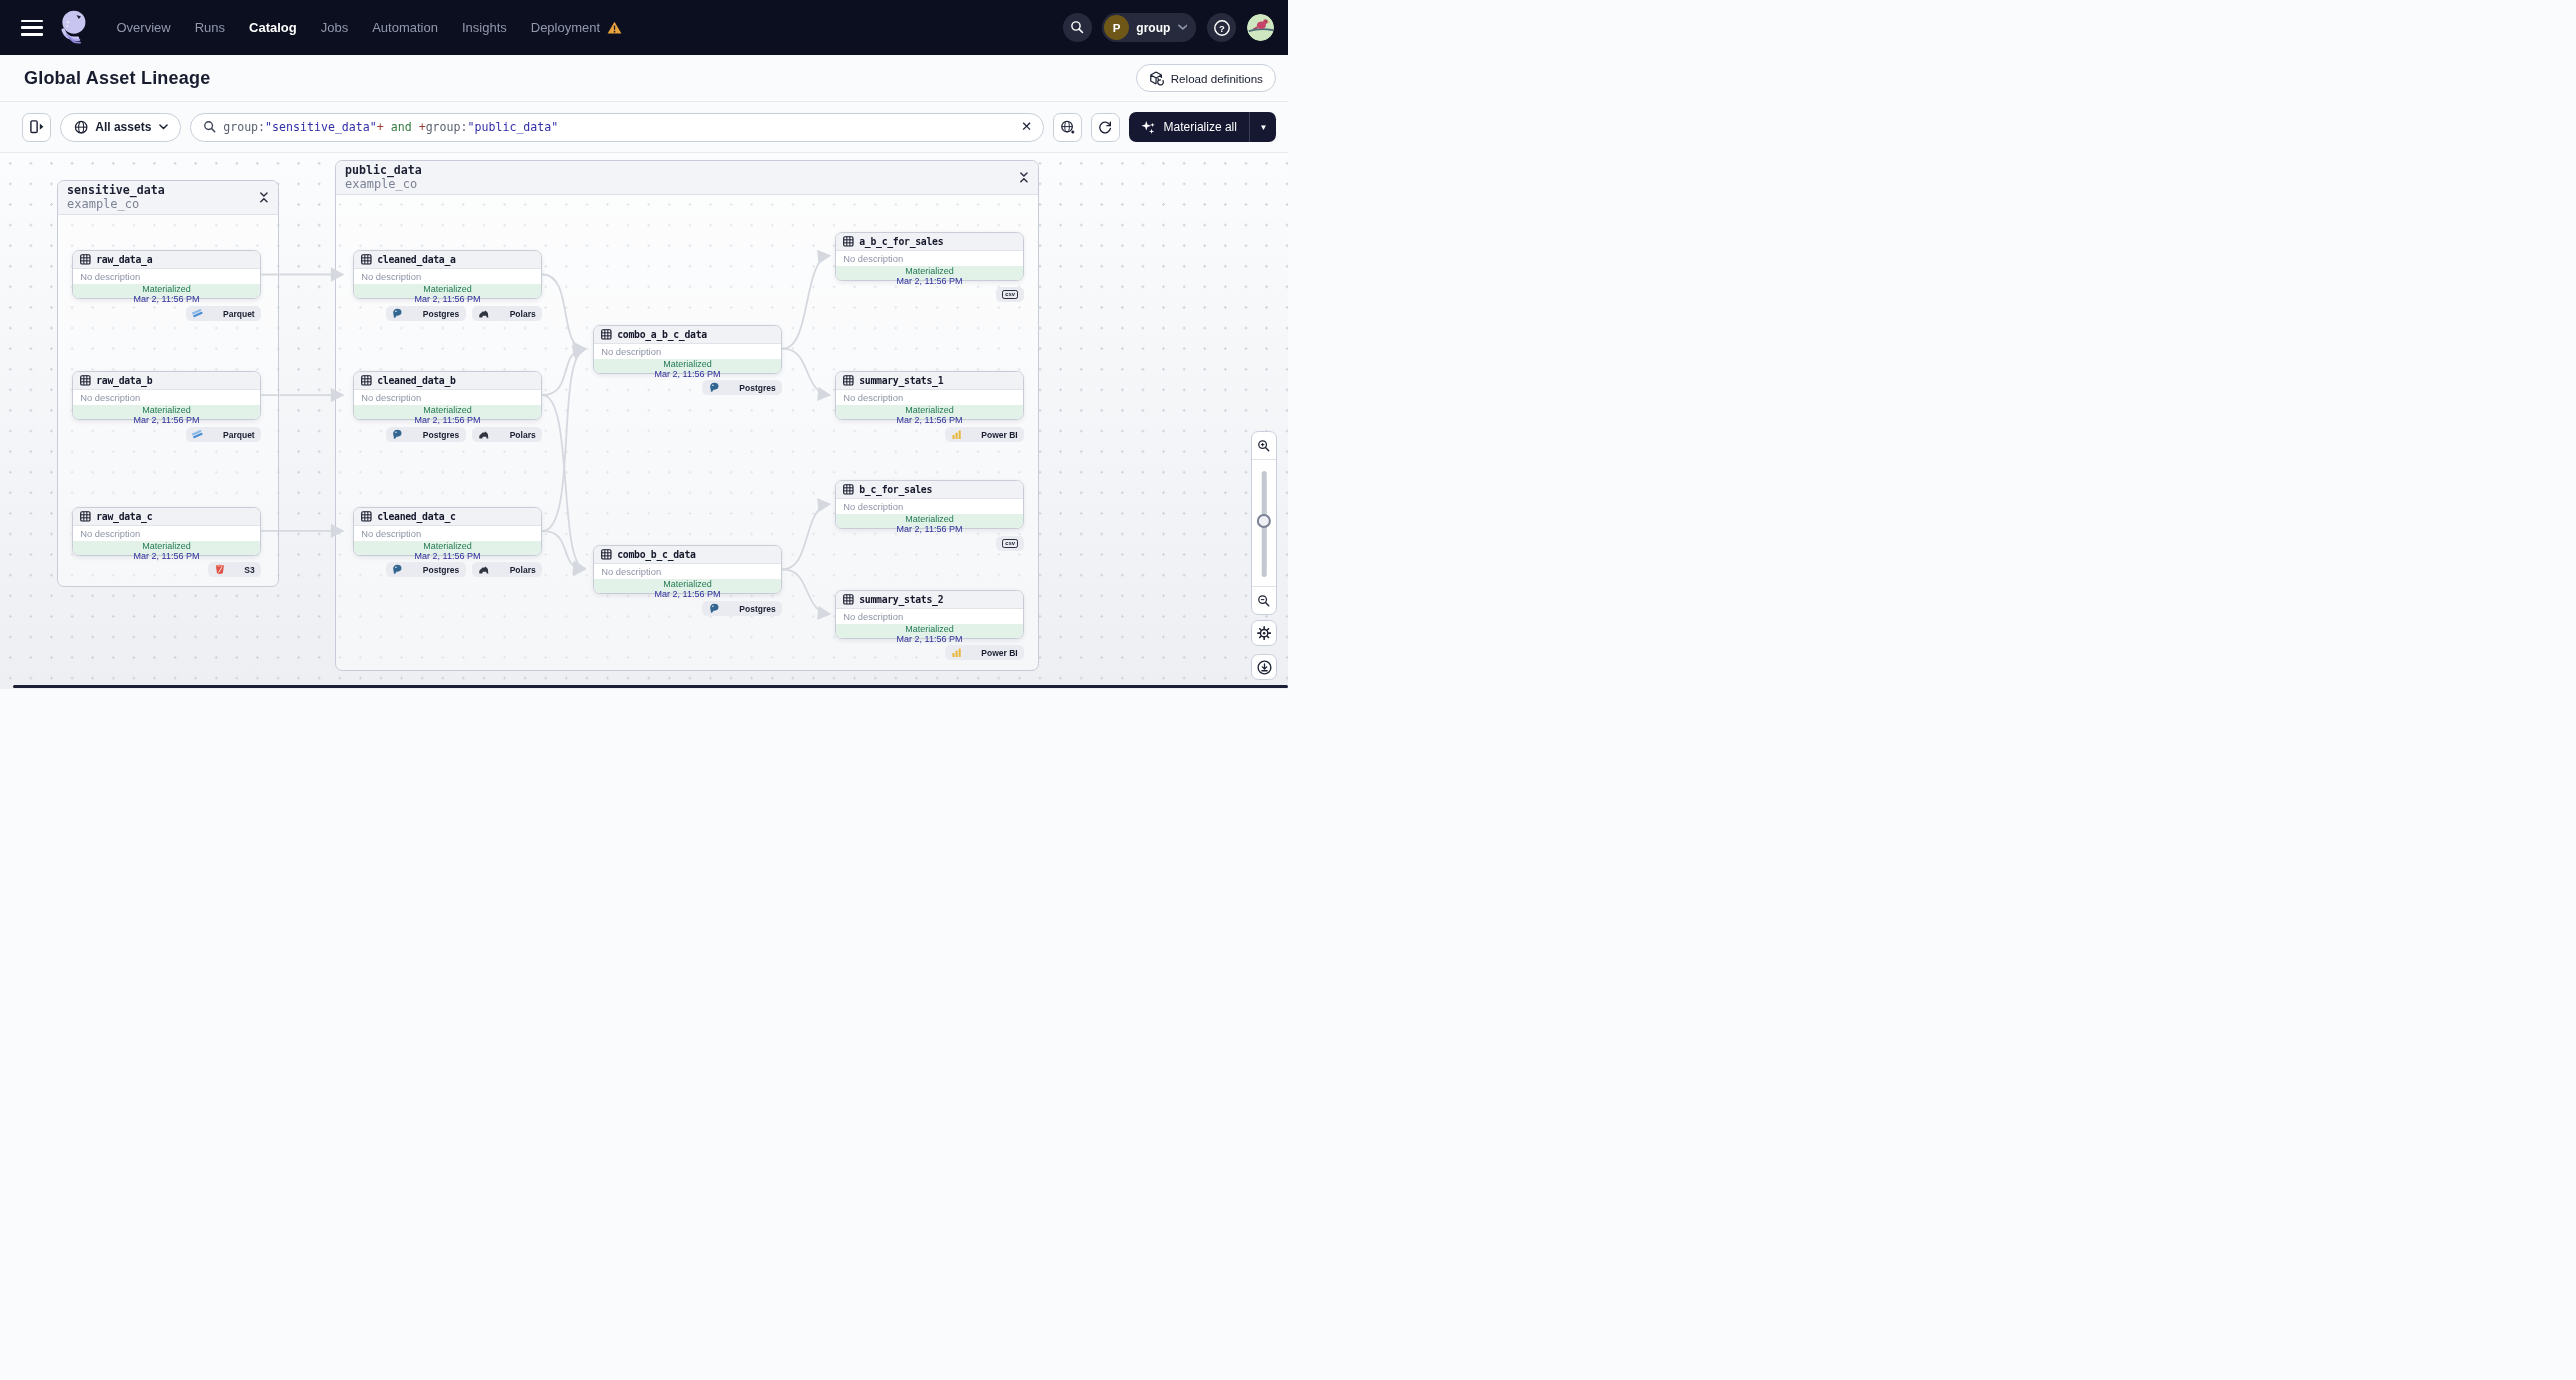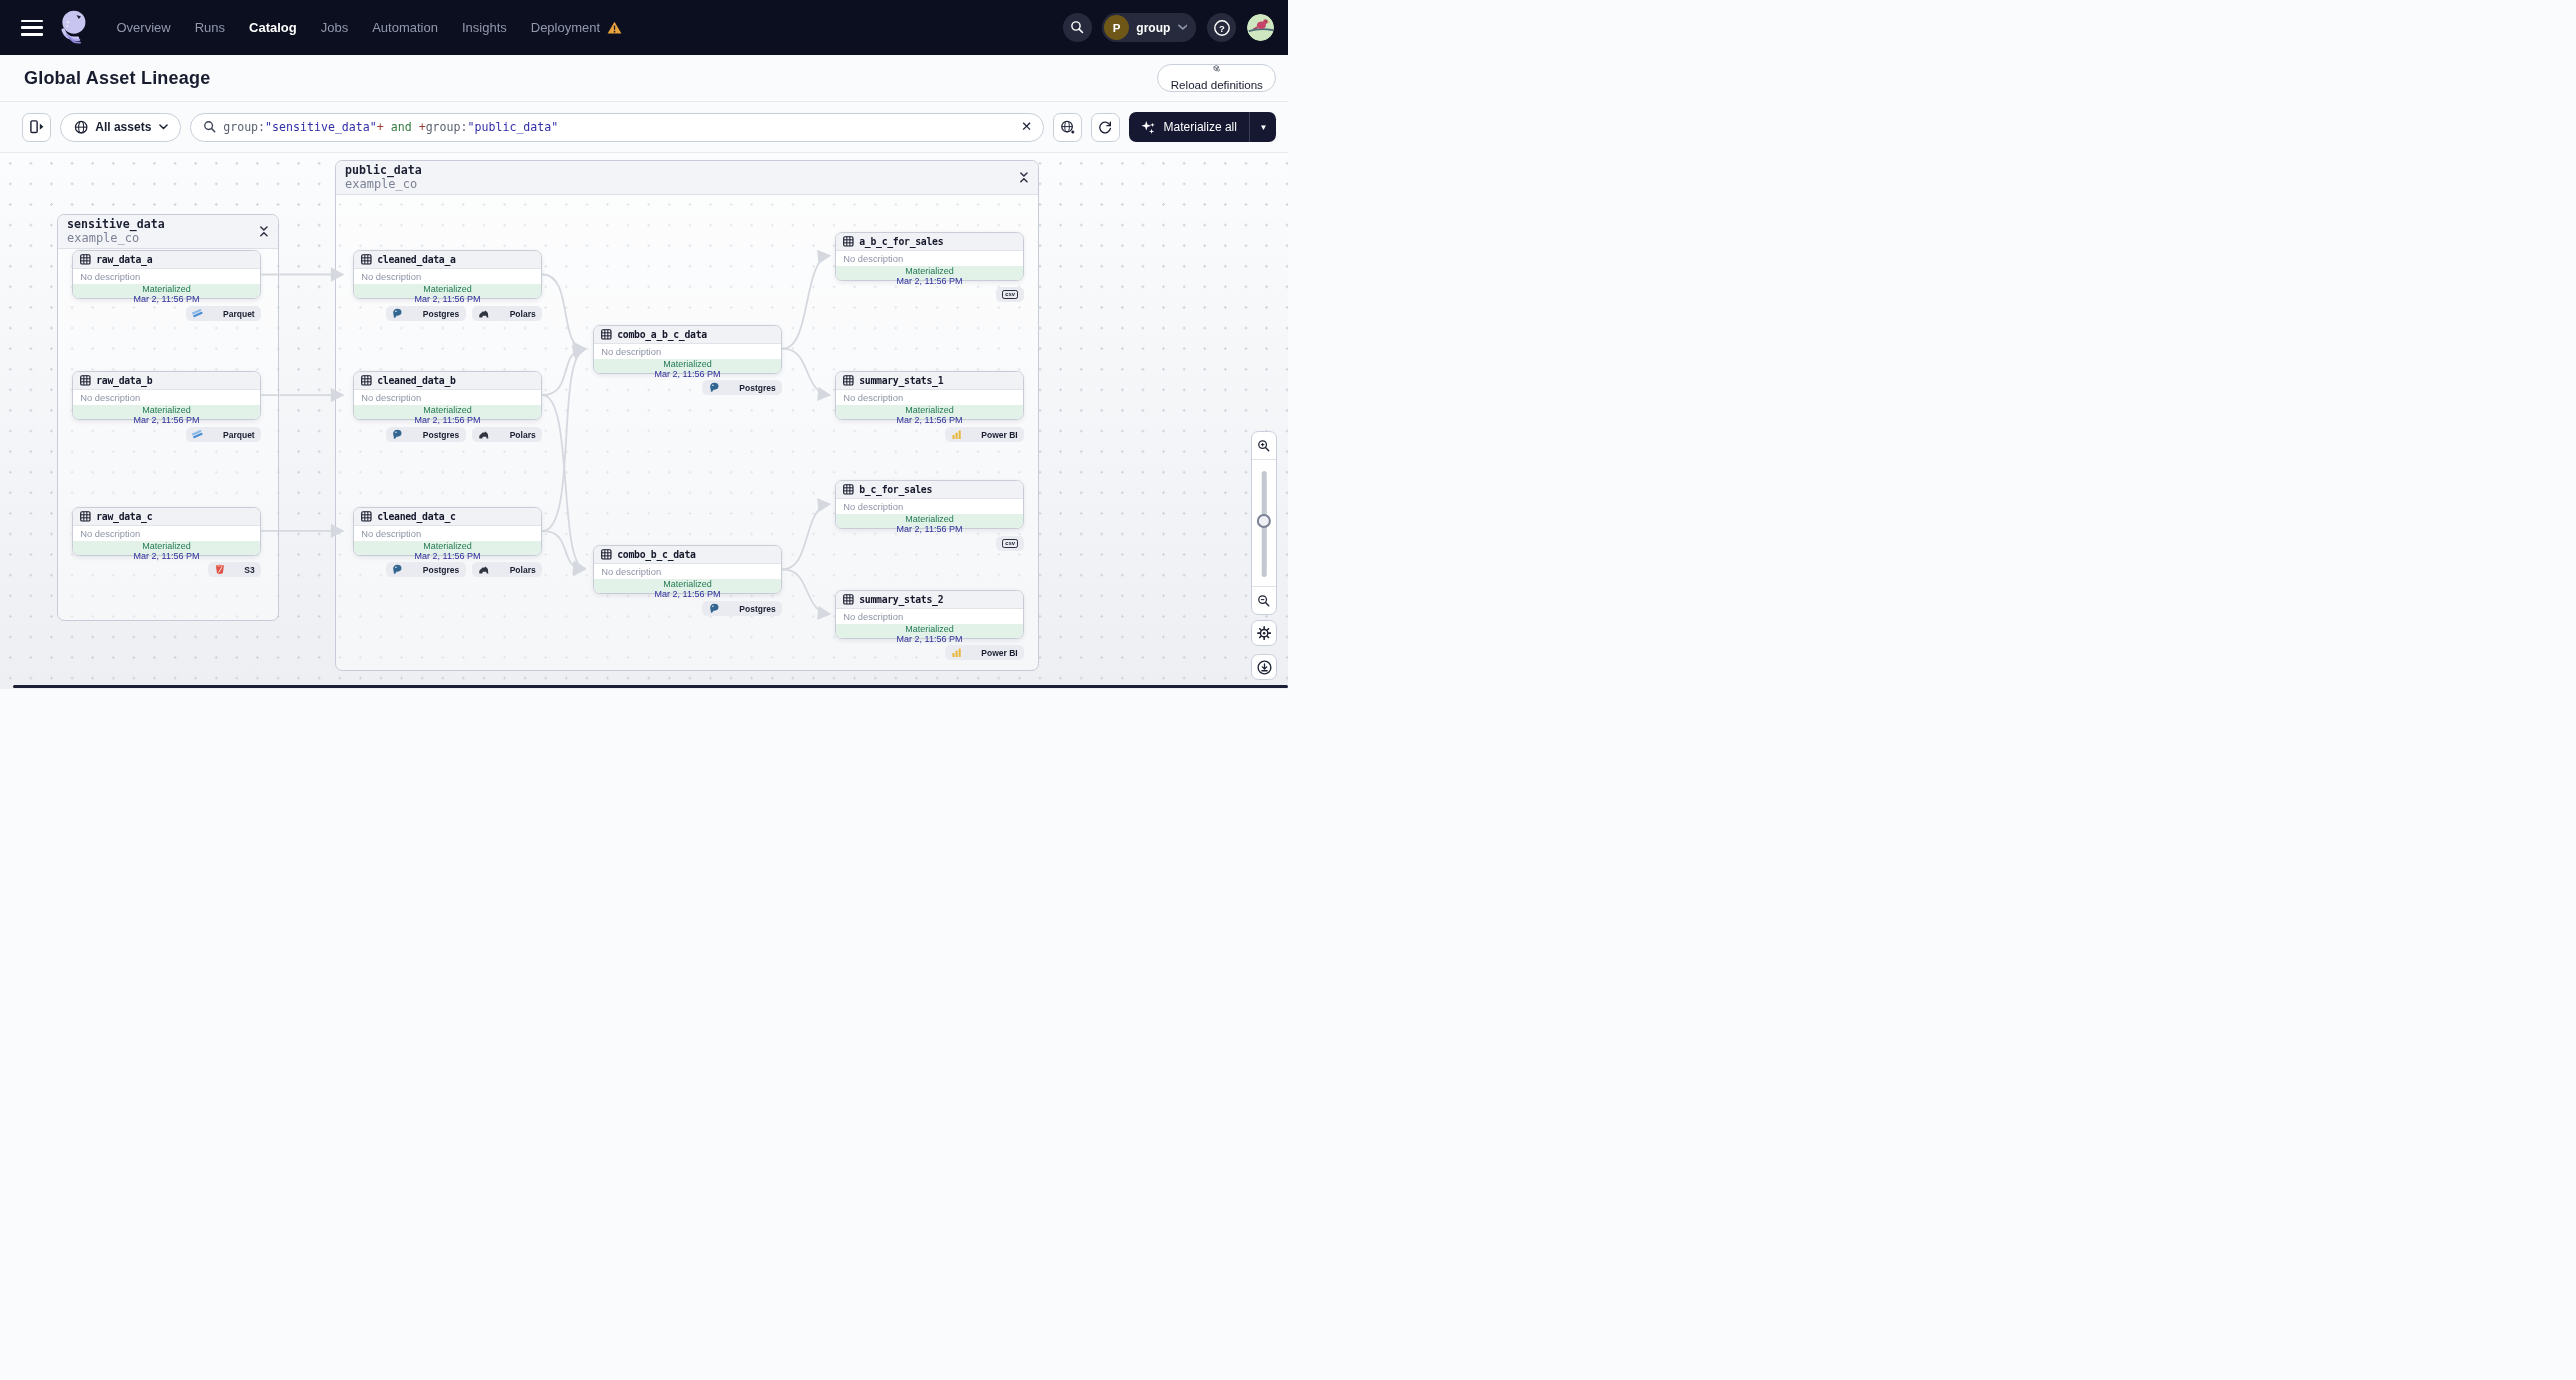--- a/index.html
+++ b/index.html
@@ -24,21 +24,21 @@
   .nav-right{margin-left:auto;display:flex;align-items:center;gap:10.7px;}
   .circle-btn{width:29px;height:29px;border-radius:50%;background:#262a3c;display:flex;align-items:center;justify-content:center;cursor:pointer;}
   .env-pill{height:29px;background:#262a3c;border-radius:14.3px;display:flex;align-items:center;gap:7.2px;padding:0 9px 0 1.8px;cursor:pointer;}
   .env-avatar{width:25px;height:25px;border-radius:50%;background:#6f5718;color:#fff;font-size:11.6px;font-weight:700;display:flex;align-items:center;justify-content:center;}
   .env-name{color:#fff;font-size:12px;font-weight:600;}
   .avatar{width:27px;height:27px;border-radius:50%;overflow:hidden;}
 
   
   .title-row{height:47px;background:#fafbfc;border-bottom:0.9px solid #e7e9ee;display:flex;align-items:center;padding:0 11.6px 0 24px;}
   .page-title{font-size:18px;font-weight:700;color:var(--ink);letter-spacing:0.2px;}
-  .reload-btn{margin-left:auto;height:28px;border:0.9px solid #c9cedb;border-radius:14.3px;background:#fff;display:flex;align-items:center;gap:6.3px;padding:0 12.5px;font-size:11.6px;font-weight:500;color:var(--ink);cursor:pointer;flex-direction:column;}
+  .reload-btn{margin-left:auto;height:28px;border:0.9px solid #c9cedb;border-radius:14.3px;background:#fff;display:flex;align-items:center;gap:6.3px;padding:0 12.5px;font-size:11.6px;font-weight:500;color:var(--ink);cursor:pointer;}
 
   
   .toolbar{height:51px;background:#fafbfc;border-bottom:0.9px solid #e7e9ee;display:flex;align-items:center;padding:0 11.6px 0 22.3px;gap:9px;}
   .sq-btn{width:29px;height:29px;border:0.9px solid #c9cedb;border-radius:7.2px;background:#fff;display:flex;align-items:center;justify-content:center;cursor:pointer;flex:none;}
   .scope-btn{height:29px;border:0.9px solid #c9cedb;border-radius:14.3px;background:#fff;display:flex;align-items:center;gap:7.2px;padding:0 12.5px;font-size:12px;font-weight:600;color:var(--ink);cursor:pointer;flex:none;}
   .search-box{flex:1;height:29px;border:0.9px solid #c9cedb;border-radius:14.3px;background:#fff;display:flex;align-items:center;padding:0 10.7px 0 11.6px;gap:7.2px;min-width:0;}
   .query{font-size:11.6px;white-space:nowrap;overflow:hidden;flex:1;}
   .q-key{color:#5a6171;} .q-str{color:#312ea8;} .q-plus{color:#9e3a32;} .q-and{color:#337b3f;}
   .clear-x{font-size:13.4px;color:#1d2235;cursor:pointer;line-height:1;}
   .mat-btn{height:30px;background:#151830;border-radius:7.2px;display:flex;align-items:center;color:#fff;cursor:pointer;flex:none;}
@@ -205,21 +205,21 @@
         <path d="M12 10 L12.7 12.3 L15 13 L12.7 13.7 L12 16 L11.3 13.7 L9 13 L11.3 12.3 Z" fill="#fff"></path>
       </svg>
       <span>Materialize all</span>
     </span>
     <span class="mat-caret">▼</span>
   </div>
 </div>
 
 <div class="canvas">
 
-  <div class="group" style="left:57px;top:27px;width:222px;height:407px;margin-top:34px;">
+  <div class="group" style="left:57px;top:27px;width:222px;height:407px;">
     <div class="group-head">
       <div>
         <div class="group-title mono">sensitive_data</div>
         <div class="group-sub mono">example_co</div>
       </div>
       <span class="group-collapse">
         <svg width="9.8" height="10.7" viewBox="0 0 11 12">
             <polyline points="2,1 5.5,4.5 9,1" fill="none" stroke="#2a2e3f" stroke-width="1.6" stroke-linecap="round"></polyline>
             <polyline points="2,11 5.5,7.5 9,11" fill="none" stroke="#2a2e3f" stroke-width="1.6" stroke-linecap="round"></polyline>
           </svg>

